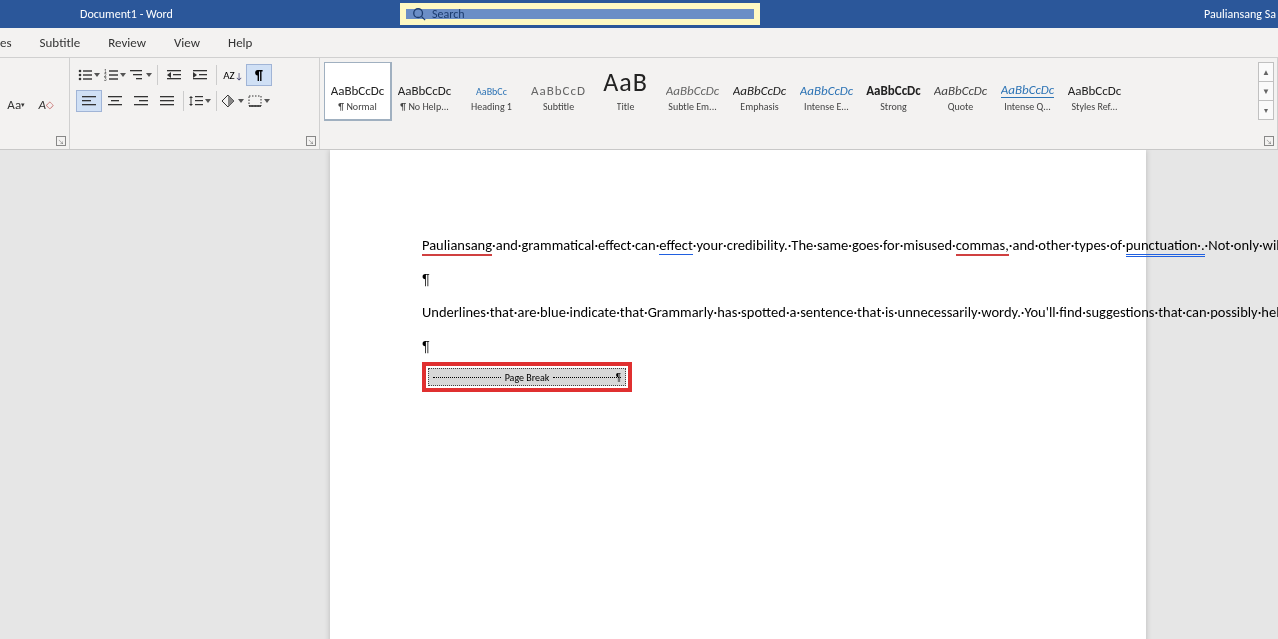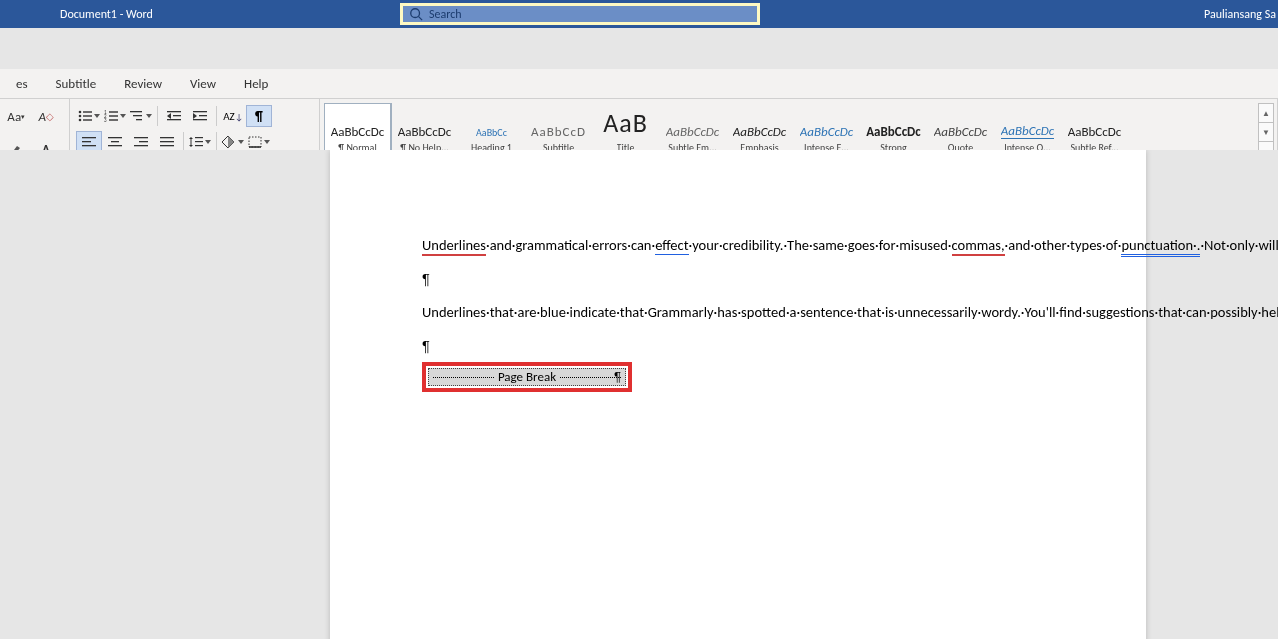--- a/index.html
+++ b/index.html
@@ -16,52 +16,51 @@
   .titlebar {
     background: #2b579a;
     color: #fff;
     height: 28px;
     display: flex;
     align-items: center;
     position: relative;
   }
   .doc-title {
     position: absolute;
-    left: 60px;
+    left: 80px;
     font-size: 12px;
   }
   .search-box {
     position: absolute;
     left: 400px;
     width: 360px;
     height: 22px;
     background: #6b8ec6;
-    border: 3px solid #fef9c3;
+    border: 6px solid #fef9c3;
     display: flex;
     align-items: center;
     padding: 0 6px;
     color: #fff;
   }
   .search-box svg { margin-right: 6px; }
   .search-box span { font-size: 12px; color: #1c3c6e; }
   .user-label {
     position: absolute;
     right: 0;
     font-size: 12px;
     padding-right: 2px;
   }
   
   .menubar {
     background: #f3f2f1;
     border-bottom: 1px solid #d0d0d0;
     height: 30px;
     display: flex;
     align-items: center;
-    padding-left: 16px;
-    margin-top: 41px;
+    padding-left: 0;
   }
   .menu-item {
     padding: 0 14px;
     font-size: 13px;
     color: #333;
     height: 100%;
     display: flex;
     align-items: center;
   }
   .menu-item:first-child { padding-left: 0; padding-right: 14px; }
@@ -92,21 +91,21 @@
     bottom: 3px;
     width: 10px;
     height: 10px;
     border: 1px solid #888;
     font-size: 7px;
     color: #888;
     display:flex; align-items:center; justify-content:center;
   }
   
   .font-group { width: 70px; padding-left:0;}
-  .font-row { display:flex; gap:6px; padding:2px 4px;}
+  .font-row { display:flex; gap:6px; padding:2px 4px;margin-top:29px;}
   .font-btn { width:24px; height:22px; display:flex; align-items:center; justify-content:center; font-size:13px; color:#333; }
   .highlight-bar { width:18px; height:3px; background:#ffff00; margin-top:1px;}
   .color-bar { width:18px; height:3px; background:#c00000; margin-top:1px;}
   
   .para-group { width: 250px; }
   .para-rows { display:flex; flex-direction:column; gap:4px; padding-top:2px;}
   .para-row { display:flex; gap:0; align-items:center; }
   .pbtn {
     width: 26px; height: 22px;
     display:flex; align-items:center; justify-content:center;
@@ -190,21 +189,21 @@
     border:4px solid #e03030;
     width:210px;
     padding:2px;
     background:#fff;
   }
   .page-break{
     background:#d8d8d8;
     border:1px dotted #444;
     height:18px;
     display:flex; align-items:center; justify-content:center;
-    font-size:13px; letter-spacing:0;
+    font-size:10px; letter-spacing:0;
     position:relative;
     font-family: Calibri,Arial;
   }
   .page-break::before, .page-break::after{
     content:""; flex:1; border-top:1px dotted #000; margin:0 4px;
   }
   .page-break .pilcrow{ position:absolute; right:4px; }
 </style>
 </head>
 <body>
@@ -410,37 +409,37 @@
         <div class="style-item">
           <div class="style-preview" style="font-size:13px;font-style:italic;color:#444;">AaBbCcDc</div>
           <div class="style-label">Quote</div>
         </div>
         <div class="style-item">
           <div class="style-preview" style="font-size:13px;font-style:italic;color:#2e74b5;border-bottom:1px solid #2e74b5;">AaBbCcDc</div>
           <div class="style-label">Intense Q...</div>
         </div>
         <div class="style-item">
           <div class="style-preview" style="font-size:13px;">AaBbCcDc</div>
-          <div class="style-label">Subtle Ref...</div>
+          <div class="style-label">Styles Ref...</div>
         </div>
       </div>
     <div class="gallery-scroll">
       <div>▲</div>
       <div>▼</div>
       <div>▾</div>
     </div>
     <div class="launcher">↘</div>
   </div>
 </div>
 
 <div class="doc-area">
   <div class="page">
     <div class="doc-text">
       <div class="para">
-        <span class="u-red">Underlines</span><span>·and·grammatical·errors·can·</span><span class="u-blue">effect</span><span>·your·credibility.·The·same·goes·for·misused·</span><span class="u-red">commas,</span><span>·and·other·types·of·</span><span class="u-dbl">punctuation·.</span><span>·Not·only·will·Grammarly·underline·these·issues·in·red,</span>
+        <span class="u-red">Pauliansang</span><span>·and·grammatical·effect·can·</span><span class="u-blue">effect</span><span>·your·credibility.·The·same·goes·for·misused·</span><span class="u-red">commas,</span><span>·and·other·types·of·</span><span class="u-dbl">punctuation·.</span><span>·Not·only·will·Grammarly·underline·these·issues·in·red,</span>
       </div>
       <div class="spacer"></div>
       <div class="para pilcrow">¶</div>
       <div class="spacer"></div>
       <div class="para">Underlines·that·are·blue·indicate·that·Grammarly·has·spotted·a·sentence·that·is·unnecessarily·wordy.·You'll·find·suggestions·that·can·possibly·help·you·revise·a·wordy·sentence·in·an·effortless·manner.¶</div>
       <div class="spacer"></div>
       <div class="para pilcrow">¶</div>
       <div class="page-break-wrap">
         <div class="page-break">
           <span>Page Break</span>

